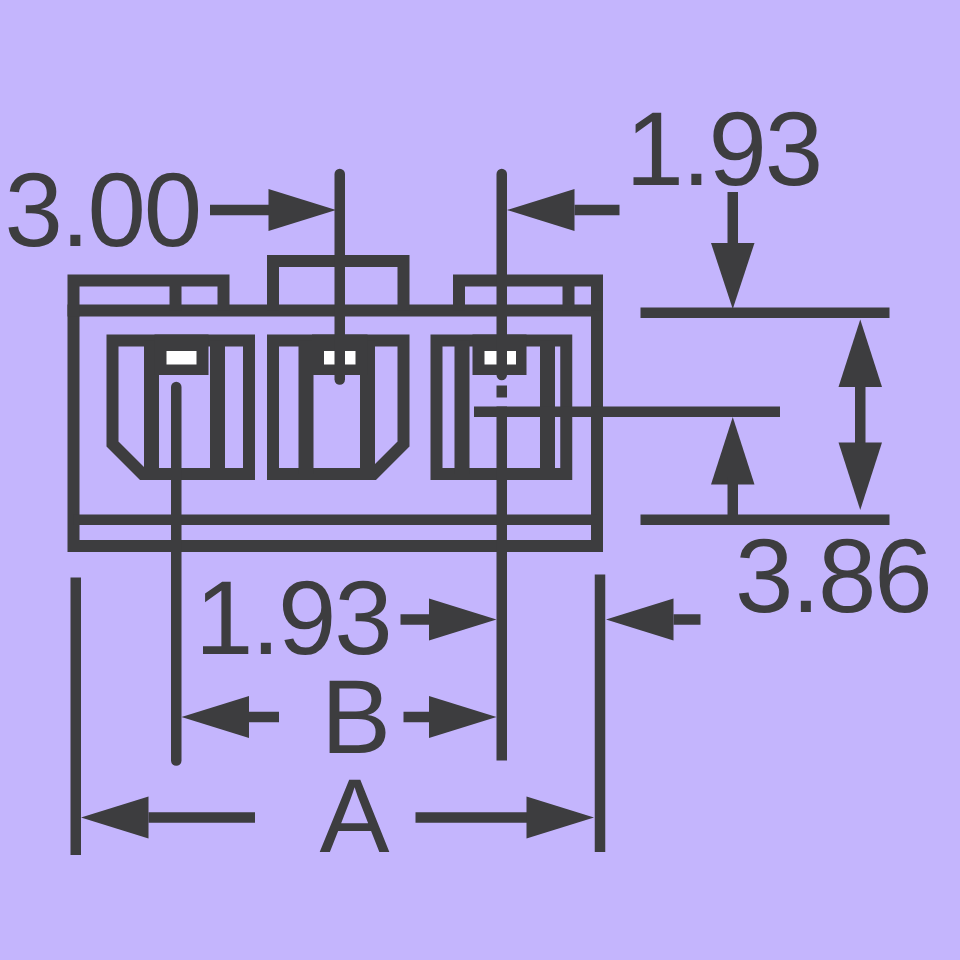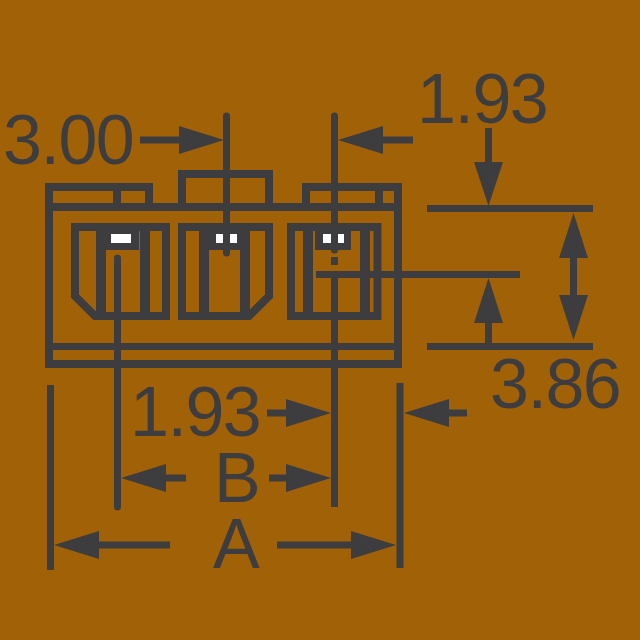--- a/index.html
+++ b/index.html
@@ -1,20 +1,20 @@
 <!DOCTYPE html>
 <html><head>
 <meta charset="utf-8">
 <style>
   html, body { margin: 0; padding: 0; background: #ffffff; }
   .stage {
     position: relative;
     width: 640px;
     height: 640px;
-    background: #a16207;
+    background: #c4b5fd;
     overflow: hidden;
   }
   svg { display: block; }
   text {
     font-family: "Liberation Sans", "DejaVu Sans", sans-serif;
     font-size: 70px;
     fill: #3d3d3f;
     letter-spacing: -1.5px;
   }
   .ink-s  { stroke: #3d3d3f; fill: none; }

